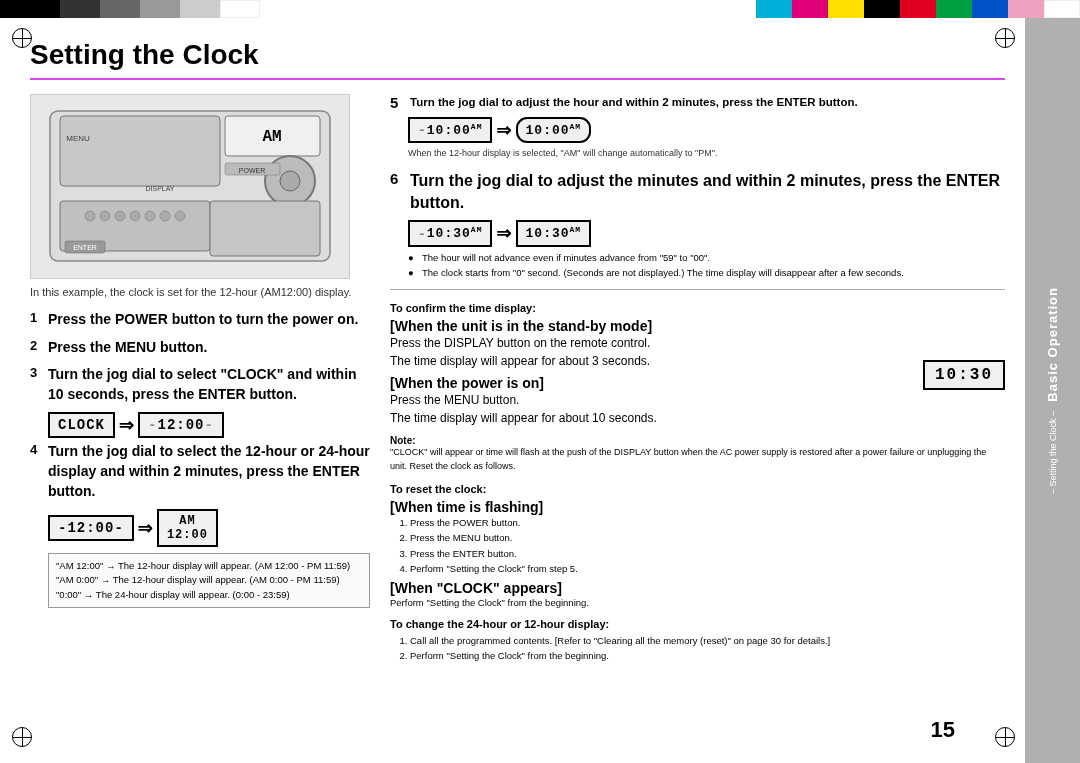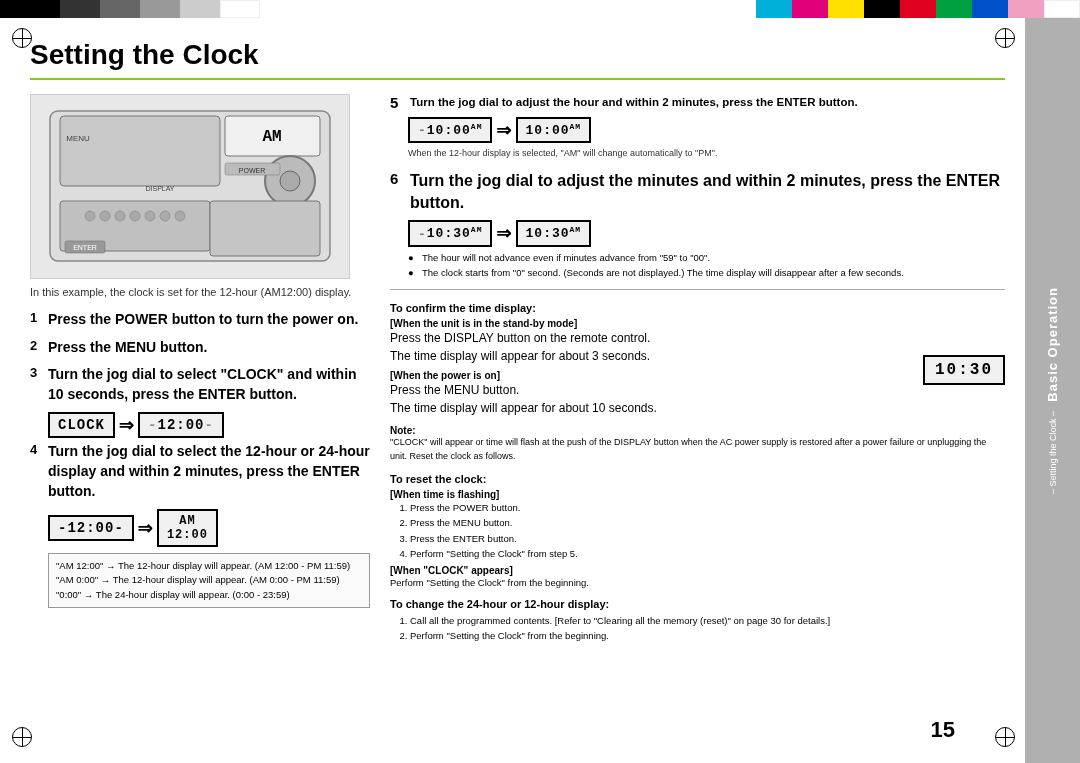--- a/index.html
+++ b/index.html
@@ -79,21 +79,21 @@
       color: #fff;
       margin-top: 10px;
       white-space: nowrap;
     }
 
     
     .page-title {
       font-size: 28px;
       font-weight: bold;
       color: #000;
-      border-bottom: 2px solid #84cc16;
+      border-bottom: 2px solid #d946ef;
       padding-bottom: 6px;
       margin-bottom: 14px;
       line-height: 1.2;
     }
 
     
     .two-col {
       display: flex;
       gap: 20px;
     }
@@ -228,21 +228,21 @@
     .confirm-section {
       margin-top: 12px;
     }
     .confirm-title {
       font-weight: bold;
       font-size: 11px;
       margin-bottom: 2px;
     }
     .sub-title {
       font-weight: bold;
-      font-size: 10px;
+      font-size: 14px;
       margin-top: 4px;
     }
     .body-text {
       font-size: 12px;
       line-height: 1.5;
     }
     .confirm-display {
       border: 2px solid #000;
       padding: 4px 10px;
       font-size: 16px;
@@ -442,21 +442,21 @@
         <div class="step-large">
           <div class="step-header">
             <span class="step-num" style="font-size:15px;font-weight:bold;min-width:16px;">5</span>
             <span class="step-text" style="font-size:11.5px;font-weight:bold;line-height:1.4;">Turn the jog dial to adjust the hour and within 2 minutes, press the ENTER button.</span>
           </div>
           <div class="display-row">
             <div class="display-box" style="font-size:13px;">
               <span style="opacity:0.5">-</span>10:00<span style="font-size:8px;vertical-align:super">AM</span>
             </div>
             <span class="arrow-sym">⇒</span>
-            <div class="display-box" style="font-size:13px;">
+            <div class="display-box" style="font-size:13px;border-radius:11px;">
               10:00<span style="font-size:8px;vertical-align:super">AM</span>
             </div>
           </div>
           <p class="small-note">When the 12-hour display is selected, "AM" will change automatically to "PM".</p>
         </div>
 
         <div class="step-large">
           <div class="step-header">
             <span class="step-num" style="font-size:15px;font-weight:bold;min-width:16px;">6</span>
             <span class="step-text" style="font-size:16px;font-weight:bold;line-height:1.4;">Turn the jog dial to adjust the minutes and within 2 minutes, press the ENTER button.</span>

